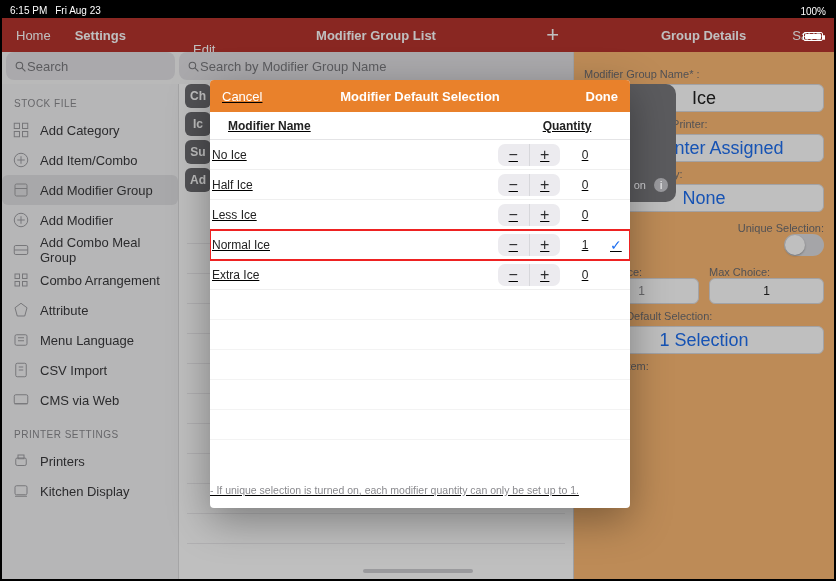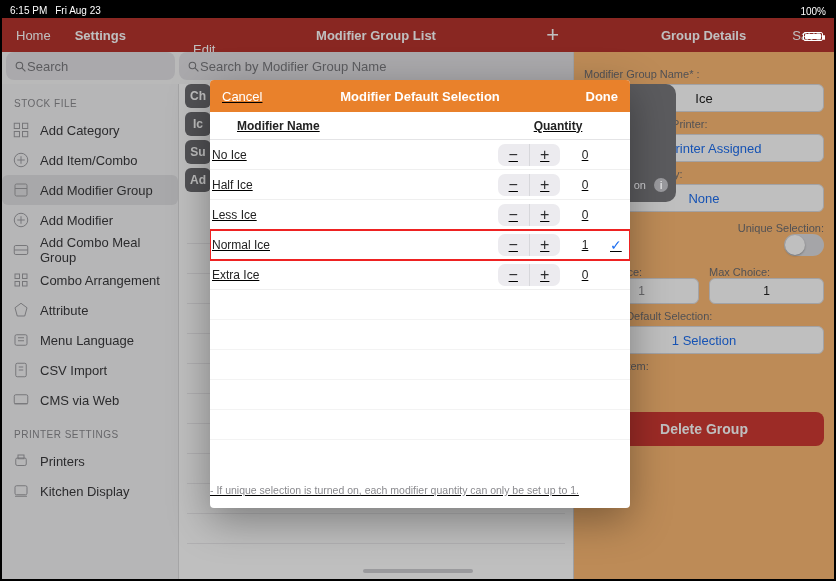--- a/index.html
+++ b/index.html
@@ -78,21 +78,21 @@
   
   .details {
     position:absolute; top:50px; right:0; width:261px; bottom:0;
     background:#fdba74; border-left:1px solid #d6d6d8;
     padding: 10px 10px; font-size:12px; color:#5a5a5e;
   }
   .details .lbl { font-size:11px; color:#6d6d72; margin-top:6px;}
   .details .field {
     margin-top:4px; background:#fff; border:1px solid #d9d9dd; border-radius:6px;
     height:28px; display:flex; align-items:center; justify-content:center;
-    font-size:13px; color:#222;
+    font-size:18px; color:#222;
   }
   .details .linkfield { color:#1e6ff0; }
   .toggle { width:40px; height:22px; border-radius:11px; position:relative;}
   .toggle .knob { position:absolute; top:1px; width:20px; height:20px; background:#fff; border-radius:50%; box-shadow:0 1px 2px rgba(0,0,0,.3);}
   .toggle.on  { background:#30c454;} .toggle.on .knob{ right:1px;}
   .toggle.off { background:#dcdce0;} .toggle.off .knob{ left:1px;}
   .row2 { display:flex; gap:10px; margin-top:4px;}
   .row2 > div { flex:1; }
   .minmax { display:flex; gap:10px;}
   .nfield { background:#fff; border:1px solid #d9d9dd; border-radius:6px; height:26px; display:flex; align-items:center; justify-content:center; flex:1; color:#8a8a8e;}
@@ -116,21 +116,21 @@
   }
   .modal .mhead {
     background:#e9812b; color:#fff; height:32px; display:flex; align-items:center;
     position:relative; font-size:13px;
   }
   .modal .mhead .cancel { padding-left:12px;}
   .modal .mhead .mtitle { position:absolute; left:50%; transform:translateX(-50%); font-weight:600;}
   .modal .mhead .done { position:absolute; right:12px; font-weight:600;}
   .modal .colhead {
     height:28px; border-bottom:1px solid #e4e4e6; display:flex; align-items:center;
-    padding:0 27px; font-size:12px; font-weight:600; color:#222;
+    padding:0 18px; font-size:12px; font-weight:600; color:#222;
   }
   .modal .colhead .qcol { margin-left:auto; width:90px; text-align:center;}
   .modal .rows { flex:0 0 auto;}
   .mrow {
     height:30px; display:flex; align-items:center; padding:0 2px;
     border-bottom:1px solid #efefef; font-size:12px; color:#222; position:relative;
   }
   .mrow .name { flex:1;}
   .stepper { display:flex; margin-left:auto; background:#ecebef; border-radius:7px; height:22px; width:62px; overflow:hidden;}
   .stepper .stp { flex:1; display:flex; align-items:center; justify-content:center; font-size:16px; color:#2b2b2d; font-weight:500;}
@@ -397,23 +397,20 @@
     <div class="lbl">Modifier Default Selection:</div>
     <div class="field linkfield">
         <span>1 Selection</span>
       </div>
 
     <div class="lbl">Price to Item:</div>
     <div class="toggle off">
         <div class="knob"></div>
       </div>
 
-    <div class="deletebtn">
-        <span>Delete Group</span>
-      </div>
   </div>
 
   <div class="dimlayer"></div>
 
   <div class="peek">
     <div class="pline">
       <span>on</span>
       <span class="infoicon">i</span>
     </div>
   </div>

